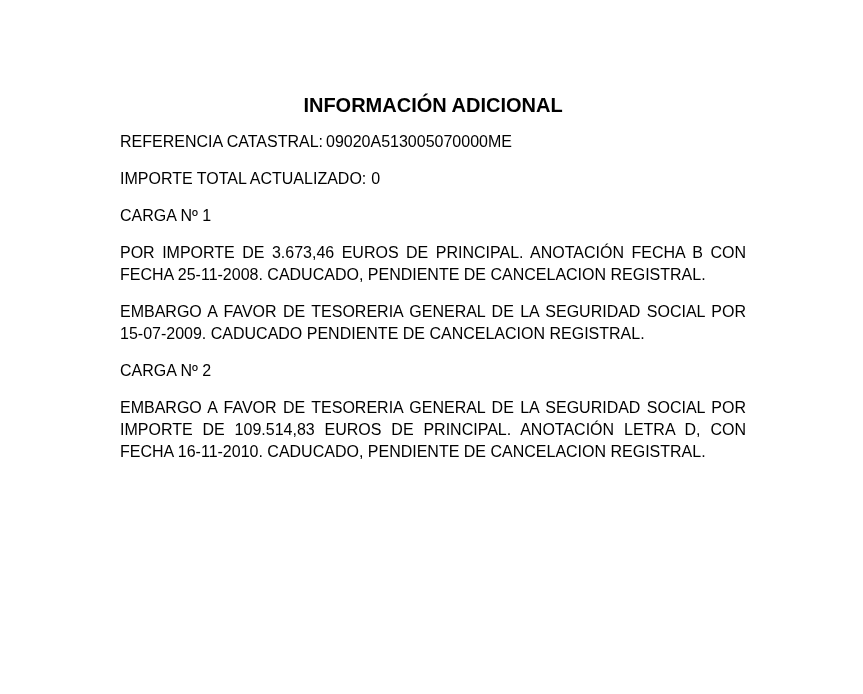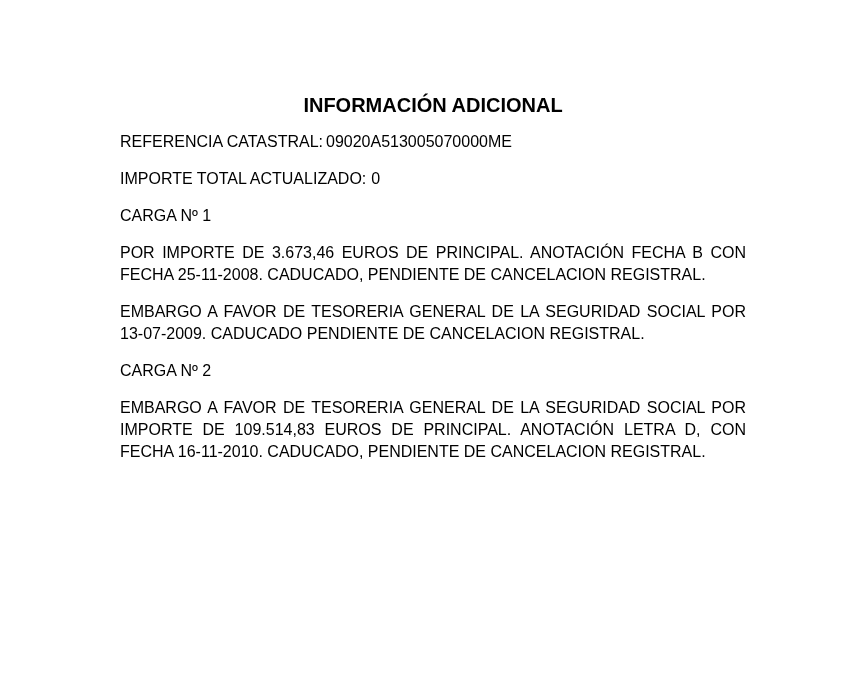--- a/index.html
+++ b/index.html
@@ -62,21 +62,21 @@
   <p><span>IMPORTE TOTAL ACTUALIZADO:</span><span class="val">0</span></p>
 
   <p>CARGA Nº 1</p>
   <div class="para">
     <div class="jline">POR IMPORTE DE 3.673,46 EUROS DE PRINCIPAL. ANOTACIÓN FECHA B CON</div>
     <div class="lastline">FECHA 25-11-2008. CADUCADO, PENDIENTE DE CANCELACION REGISTRAL.</div>
   </div>
 
   <div class="para">
     <div class="jline">EMBARGO A FAVOR DE TESORERIA GENERAL DE LA SEGURIDAD SOCIAL POR</div>
-    <div class="lastline">13-07-2009. CADUCADO PENDIENTE DE CANCELACION REGISTRAL.</div>
+    <div class="lastline">15-07-2009. CADUCADO PENDIENTE DE CANCELACION REGISTRAL.</div>
   </div>
 
   <p>CARGA Nº 2</p>
   <div class="para">
     <div class="jline">EMBARGO A FAVOR DE TESORERIA GENERAL DE LA SEGURIDAD SOCIAL POR</div>
     <div class="jline">IMPORTE DE 109.514,83 EUROS DE PRINCIPAL. ANOTACIÓN LETRA D, CON</div>
     <div class="lastline">FECHA 16-11-2010. CADUCADO, PENDIENTE DE CANCELACION REGISTRAL.</div>
   </div>
 
 </div>

